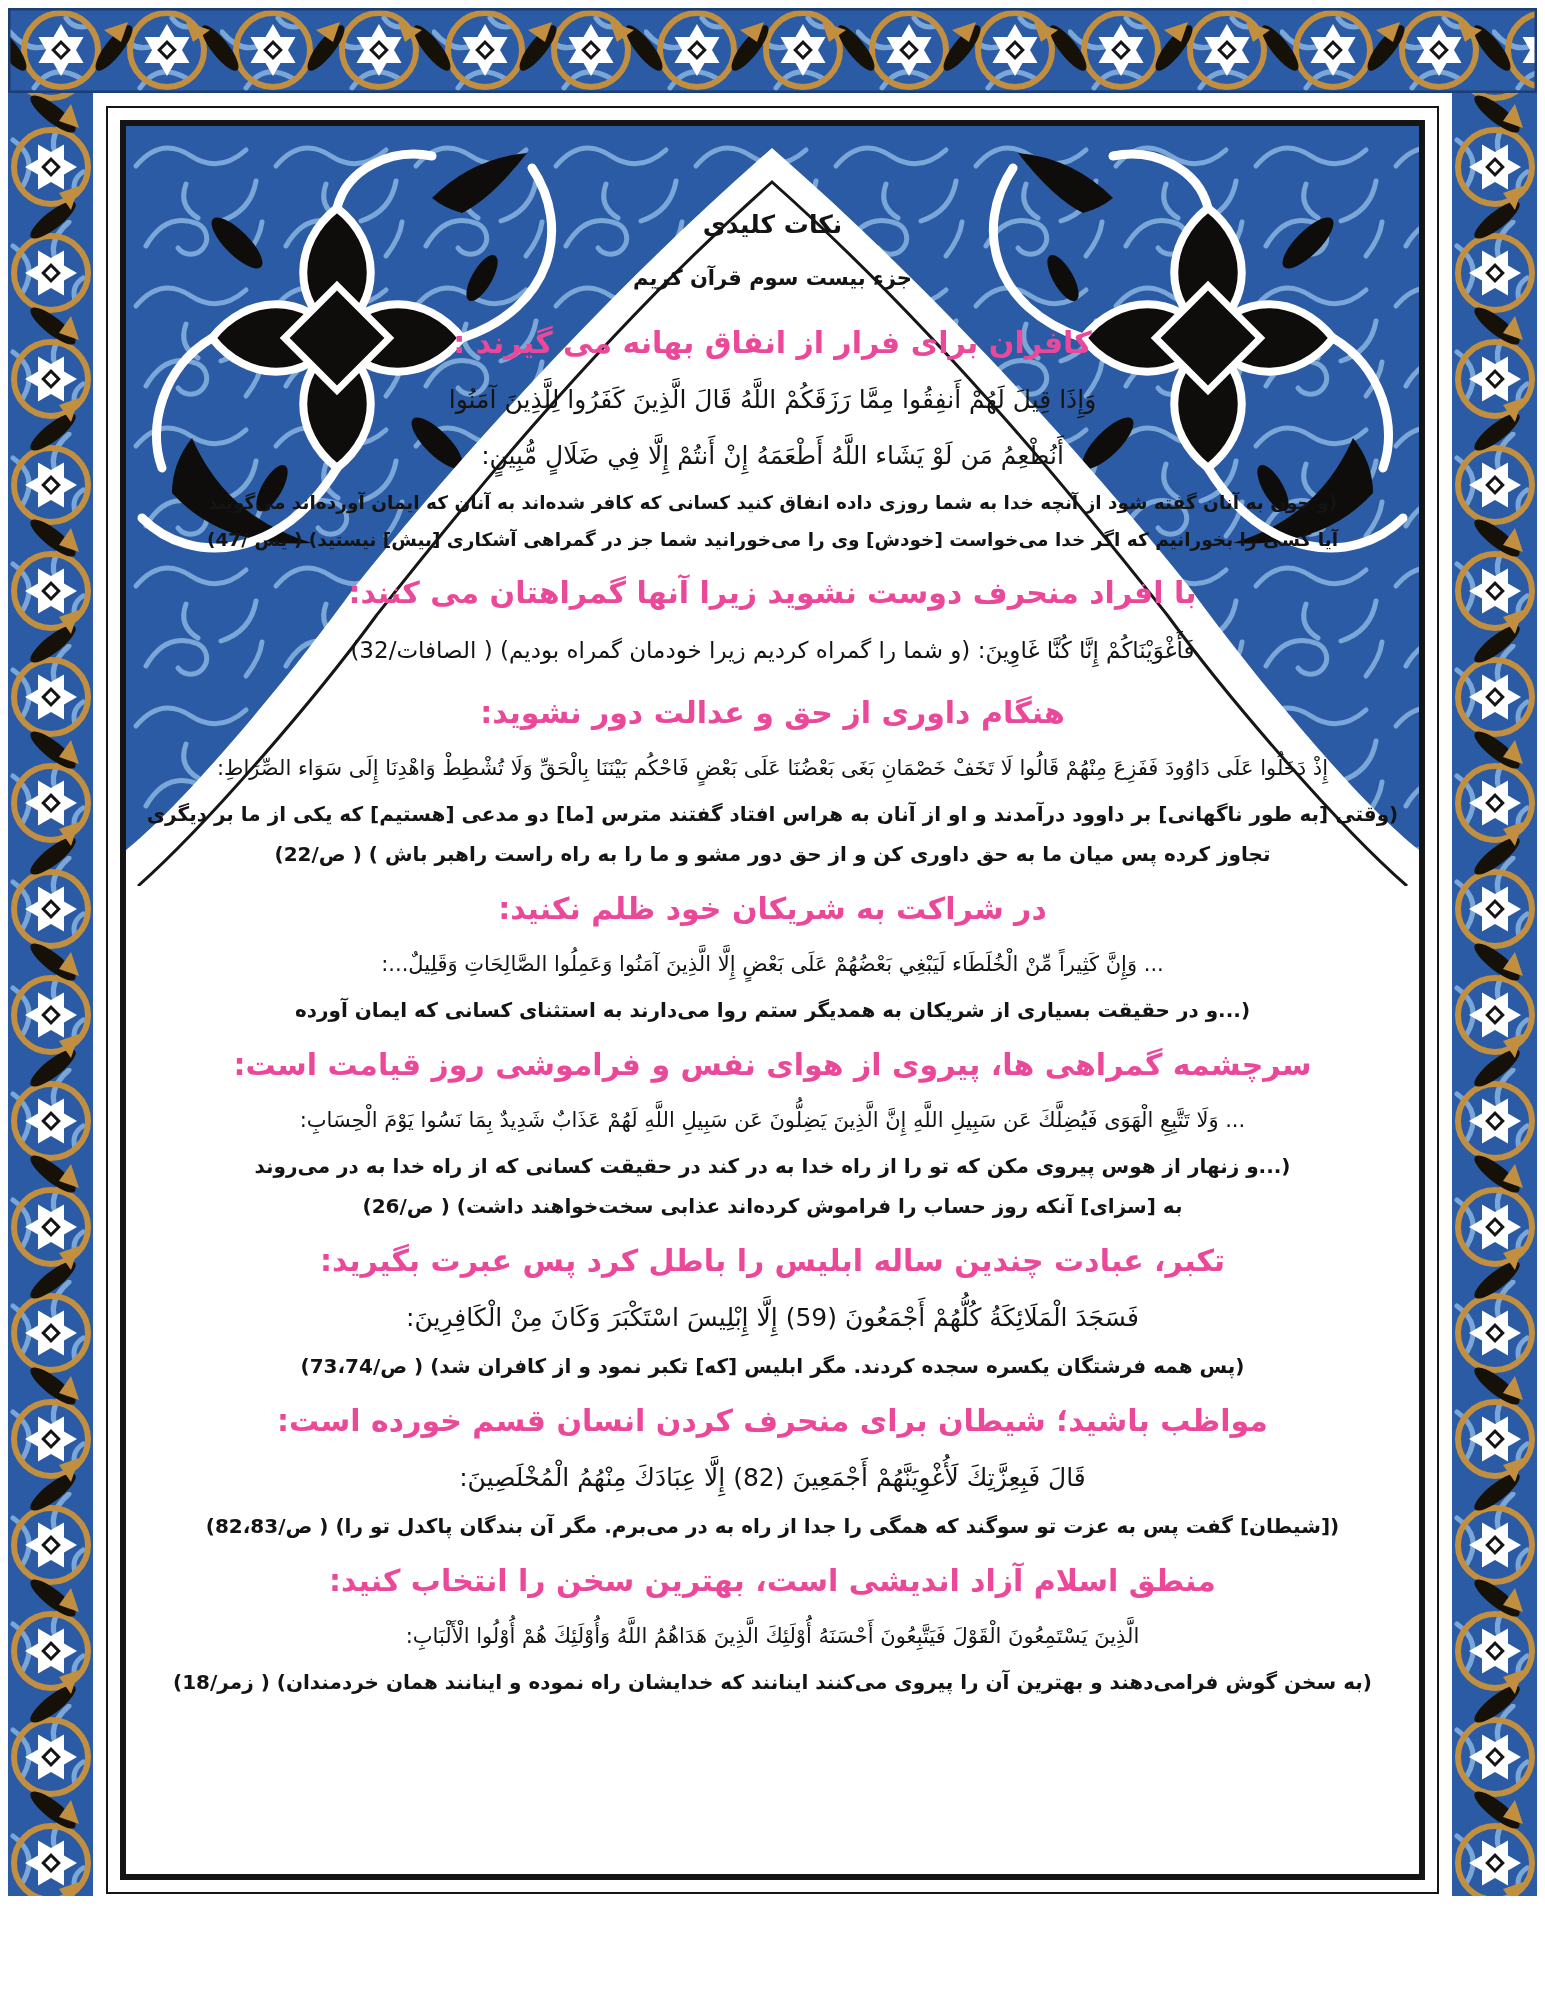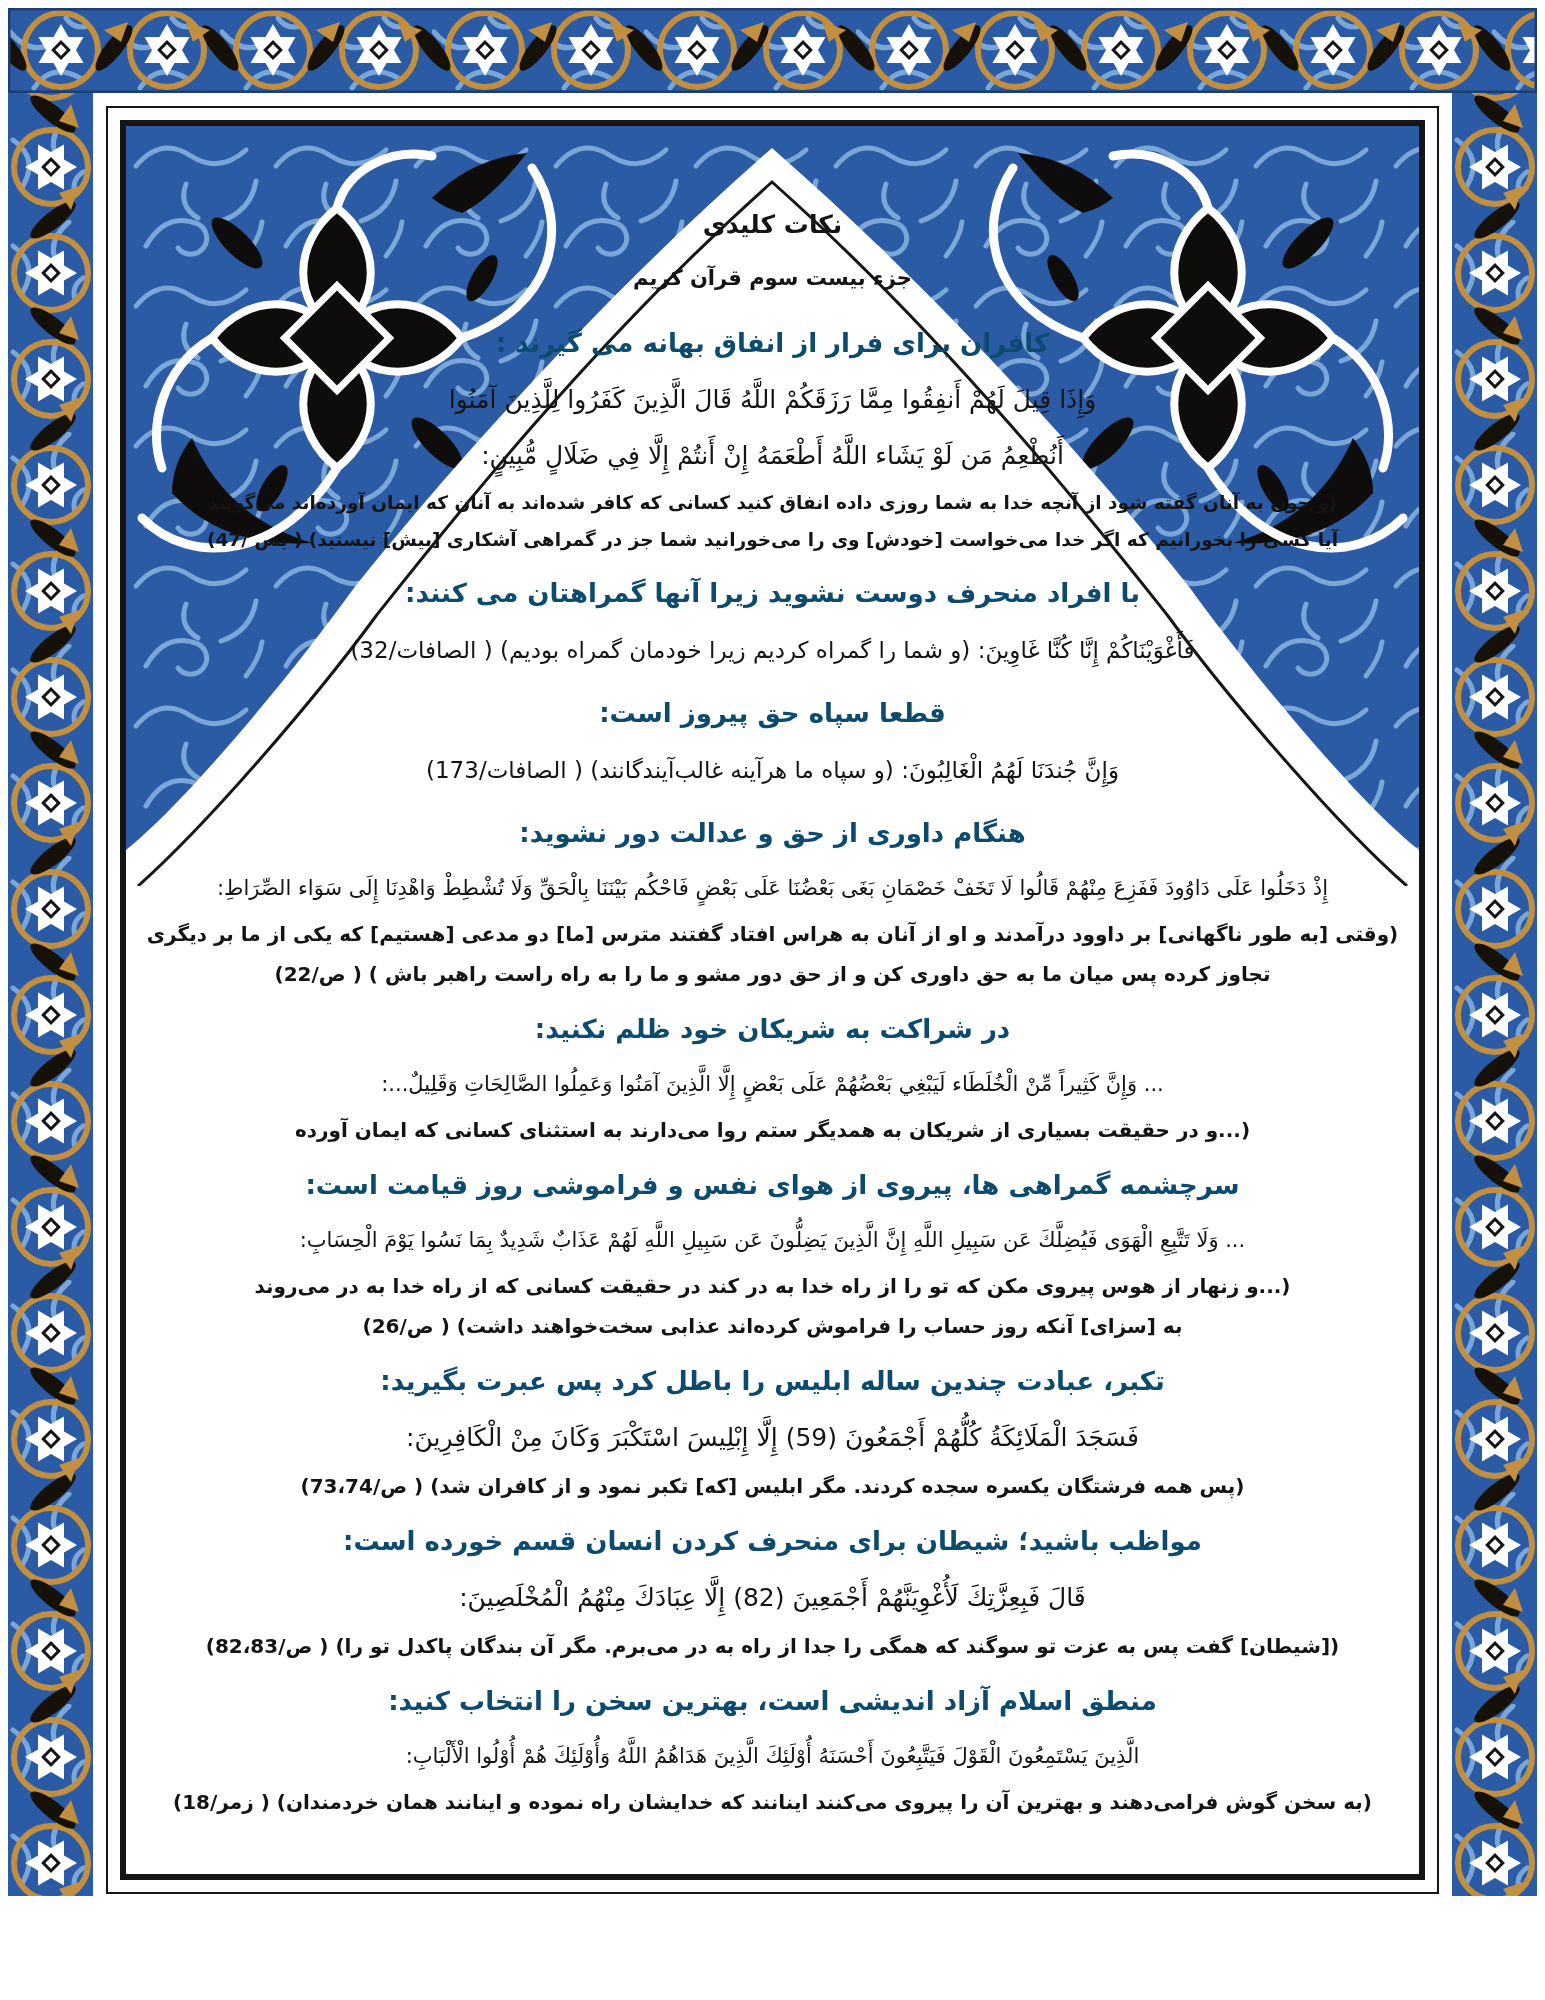--- a/index.html
+++ b/index.html
@@ -9,21 +9,21 @@
   .frame-outer{position:absolute;left:106px;top:106px;width:1333px;height:1788px;
                border:2px solid #151515;box-sizing:border-box;background:transparent;}
   .frame-inner{position:absolute;left:120px;top:120px;width:1305px;height:1760px;
                border:6px solid #151515;box-sizing:border-box;background:#ffffff;}
   .arch{position:absolute;left:126px;top:126px;}
   .content{position:absolute;left:126px;top:126px;width:1293px;padding-top:76px;
            text-align:center;direction:rtl;z-index:5;}
   .content div{white-space:nowrap;}
   .t1{font-size:25px;font-weight:bold;line-height:46px;}
   .t2{font-size:21px;font-weight:bold;line-height:60px;}
-  .hred{font-size:26px;font-weight:bold;color:#0c4a6e;line-height:58px;margin-top:6px;}
+  .hred{font-size:30px;font-weight:bold;color:#ec4899;line-height:58px;margin-top:6px;}
   .ar{font-size:25px;line-height:56px;font-weight:400;}
   .ar-sm{font-size:21px;line-height:52px;font-weight:500;}
   .mix{font-size:23px;line-height:56px;font-weight:500;}
   .fa{font-size:20px;line-height:40px;font-weight:bold;}
   .fa-sm{font-size:18.5px;line-height:37px;font-weight:bold;}
 </style>
 </head>
 <body>
 
 <div id="page">
@@ -148,24 +148,20 @@
       <div class="ar">أَنُطْعِمُ مَن لَوْ يَشَاء اللَّهُ أَطْعَمَهُ إِنْ أَنتُمْ إِلَّا فِي ضَلَالٍ مُّبِينٍ:</div>
       <div class="fa-sm">(و چون به آنان گفته شود از آنچه خدا به شما روزی داده انفاق کنید کسانی که کافر شده‌اند به آنان که ایمان آورده‌اند می‌گویند</div>
       <div class="fa-sm">آیا کسی را بخورانیم که اگر خدا می‌خواست [خودش] وی را می‌خورانید شما جز در گمراهی آشکاری [بیش] نیستید) ( یس /47)</div>
     </div>
 
     <div>
       <div class="hred">با افراد منحرف دوست نشوید زیرا آنها گمراهتان می کنند:</div>
       <div class="mix">فَأَغْوَيْنَاكُمْ إِنَّا كُنَّا غَاوِينَ: (و شما را گمراه کردیم زیرا خودمان گمراه بودیم) ( الصافات/32)</div>
     </div>
 
-    <div>
-      <div class="hred">قطعا سپاه حق پیروز است:</div>
-      <div class="mix">وَإِنَّ جُندَنَا لَهُمُ الْغَالِبُونَ: (و سپاه ما هرآینه غالب‌آیندگانند) ( الصافات/173)</div>
-    </div>
 
     <div>
       <div class="hred">هنگام داوری  از حق و عدالت دور نشوید:</div>
       <div class="ar-sm">إِذْ دَخَلُوا عَلَى دَاوُودَ فَفَزِعَ مِنْهُمْ قَالُوا لَا تَخَفْ خَصْمَانِ بَغَى بَعْضُنَا عَلَى بَعْضٍ فَاحْكُم بَيْنَنَا بِالْحَقِّ وَلَا تُشْطِطْ وَاهْدِنَا إِلَى سَوَاء الصِّرَاطِ:</div>
       <div class="fa">(وقتی [به طور ناگهانی] بر داوود درآمدند و او از آنان به هراس افتاد گفتند مترس [ما] دو مدعی [هستیم] که یکی از ما بر دیگری</div>
       <div class="fa">تجاوز کرده پس میان ما به حق داوری کن و از حق دور مشو و ما را به راه راست راهبر باش ) ( ص/22)</div>
     </div>
 
     <div>
       <div class="hred">در شراکت به شریکان خود ظلم نکنید:</div>

